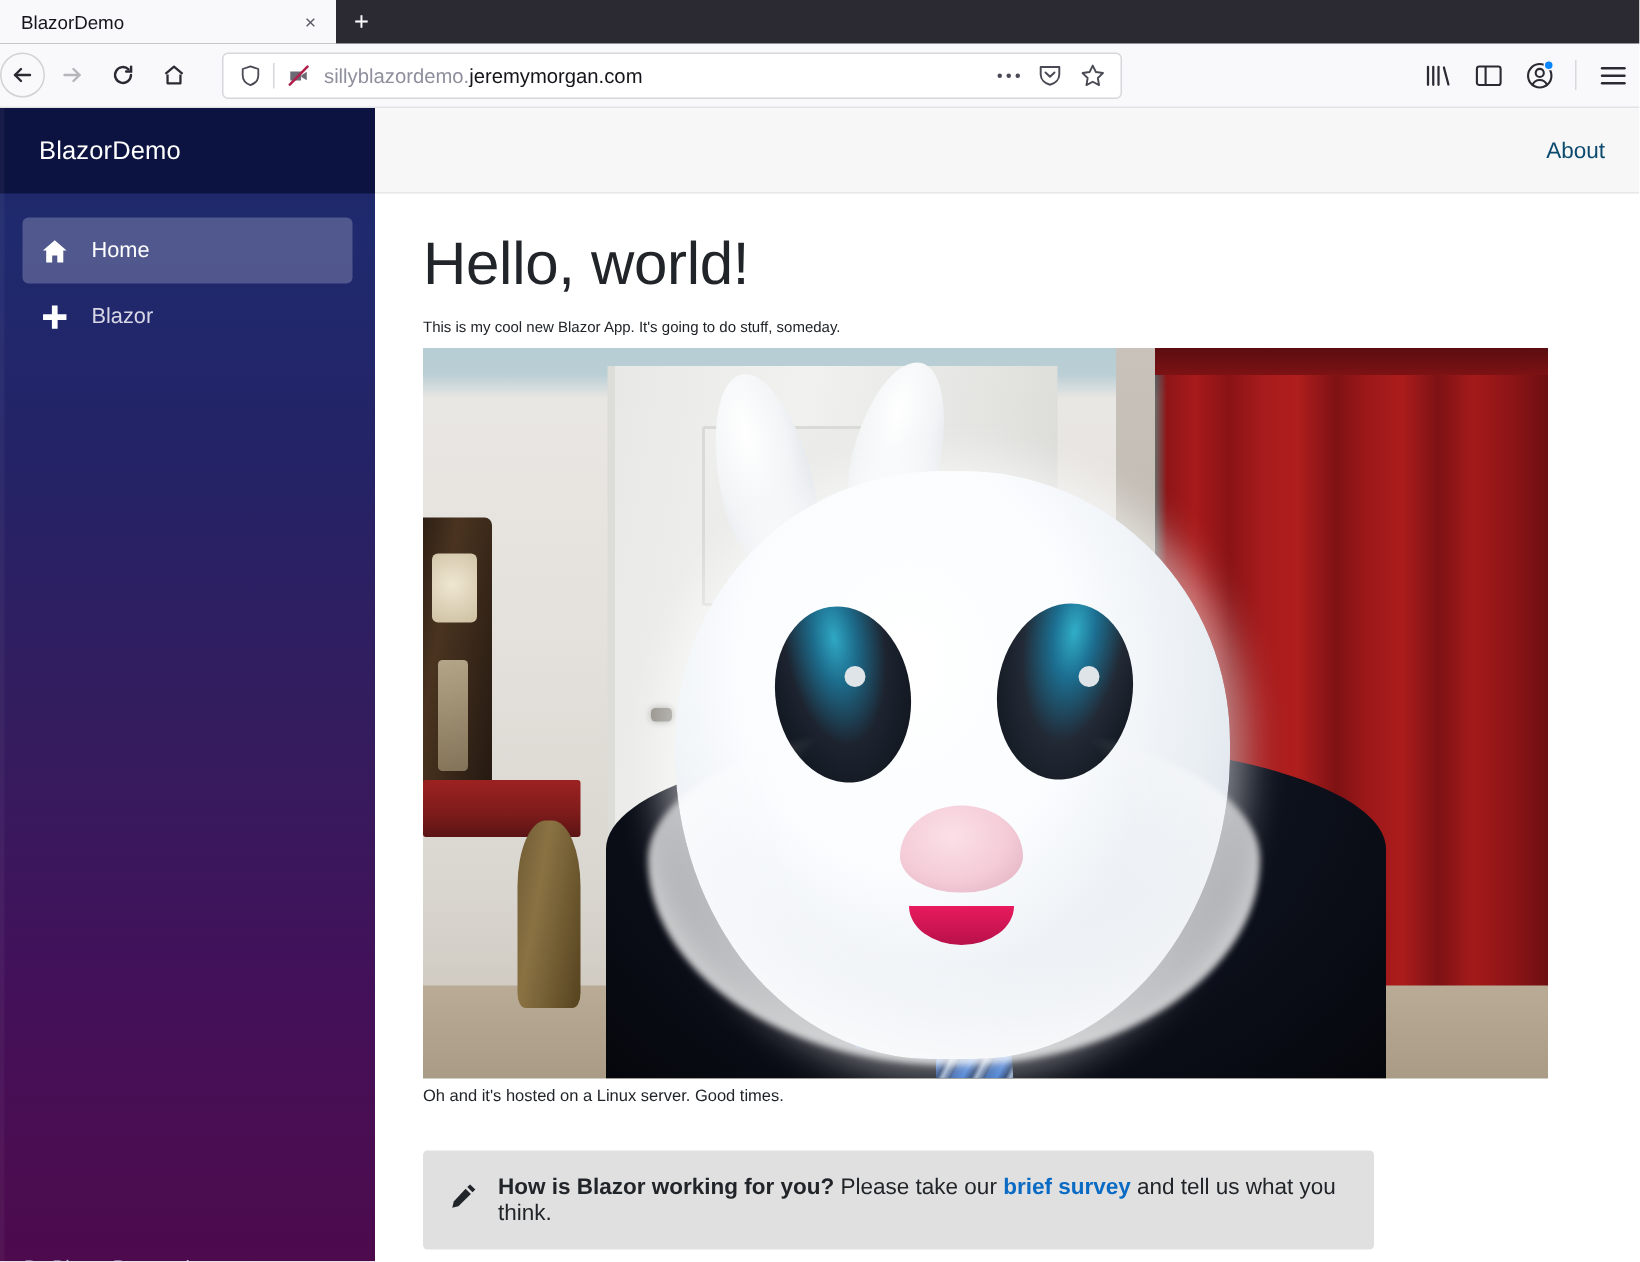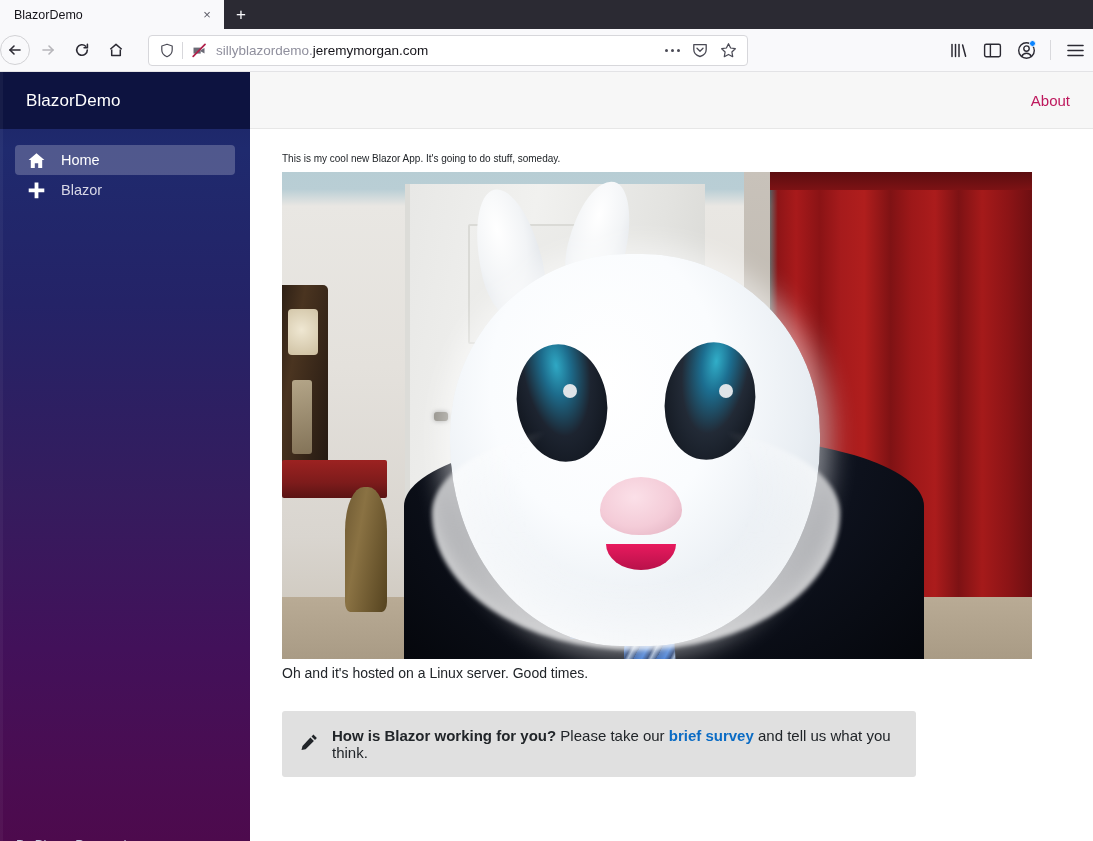--- a/index.html
+++ b/index.html
@@ -107,21 +107,21 @@
   }
   .sidebar-brandbar {
     height: 57px; flex: 0 0 57px;
     background: #0d1340;
     display: flex; align-items: center;
     padding-left: 26px;
   }
   .brand { color: #fff; font-size: 17px; letter-spacing: 0.1px; }
   .navlist { padding: 16px 15px 0 15px; display: flex; flex-direction: column; }
   .navitem {
-    height: 30px;
+    height: 44px;
     display: flex; align-items: center;
     padding: 0 12px;
     border-radius: 4px;
     color: #d7d7e6;
     font-size: 14.5px;
   }
   .navitem.active { background: rgba(255,255,255,0.22); color: #ffffff; }
   .navitem .nicon {
     width: 26px; display: flex; align-items: center; justify-content: flex-start;
     margin-right: 8px; color: #fff;
@@ -141,35 +141,35 @@
   }
 
   .content { flex: 1; display: flex; flex-direction: column; min-width: 0; background:#fff; }
   .topbar {
     height: 57px; flex: 0 0 57px;
     background: #f7f7f7;
     border-bottom: 1px solid #e7e7e7;
     display: flex; align-items: center; justify-content: flex-end;
     padding-right: 23px;
   }
-  .about-link { color: #be185d; font-size: 15px; text-decoration: none; }
+  .about-link { color: #0c4a6e; font-size: 15px; text-decoration: none; }
 
   .main {
     flex: 1;
     padding: 24px 32px 0 32px;
     overflow: hidden;
   }
   h1.page-title {
     font-size: 40px; font-weight: 400; color: #212529;
     line-height: 1.15;
     margin-bottom: 14px;
     letter-spacing: -0.2px;
   }
   .lead { font-size: 10px; color: #212529; margin-bottom: 8px; }
-  .after-img { font-size: 14px; color: #212529; margin-top: 6px; }
+  .after-img { font-size: 11px; color: #212529; margin-top: 6px; }
 
   
   .photo {
     width: 750px; height: 487px;
     position: relative; overflow: hidden;
     background: #cfd6d2;
   }
   .ph-wall {
     position:absolute; inset:0;
     background: linear-gradient(180deg, #b7cdd4 0%, #b9ced5 3.5%, #e9e7e3 7%, #e4e1dc 40%, #d9d5cf 75%, #c9c2b6 100%);
@@ -467,20 +467,21 @@
       <div class="sidebar-footer">By Blazor Powered</div>
     </div>
 
     <div class="content">
 
       <div class="topbar">
         <a class="about-link" href="#">About</a>
       </div>
 
       <div class="main">
+        <h1 class="page-title">Hello, world!</h1>
         <p class="lead">This is my cool new Blazor App. It's going to do stuff, someday.</p>
 
         <div class="photo">
           <div class="ph-wall"></div>
           <div class="ph-clock"></div>
           <div class="ph-door"></div>
           <div class="ph-knob"></div>
           <div class="ph-curtain-gap"></div>
           <div class="ph-curtain"></div>
           <div class="ph-floor"></div>

